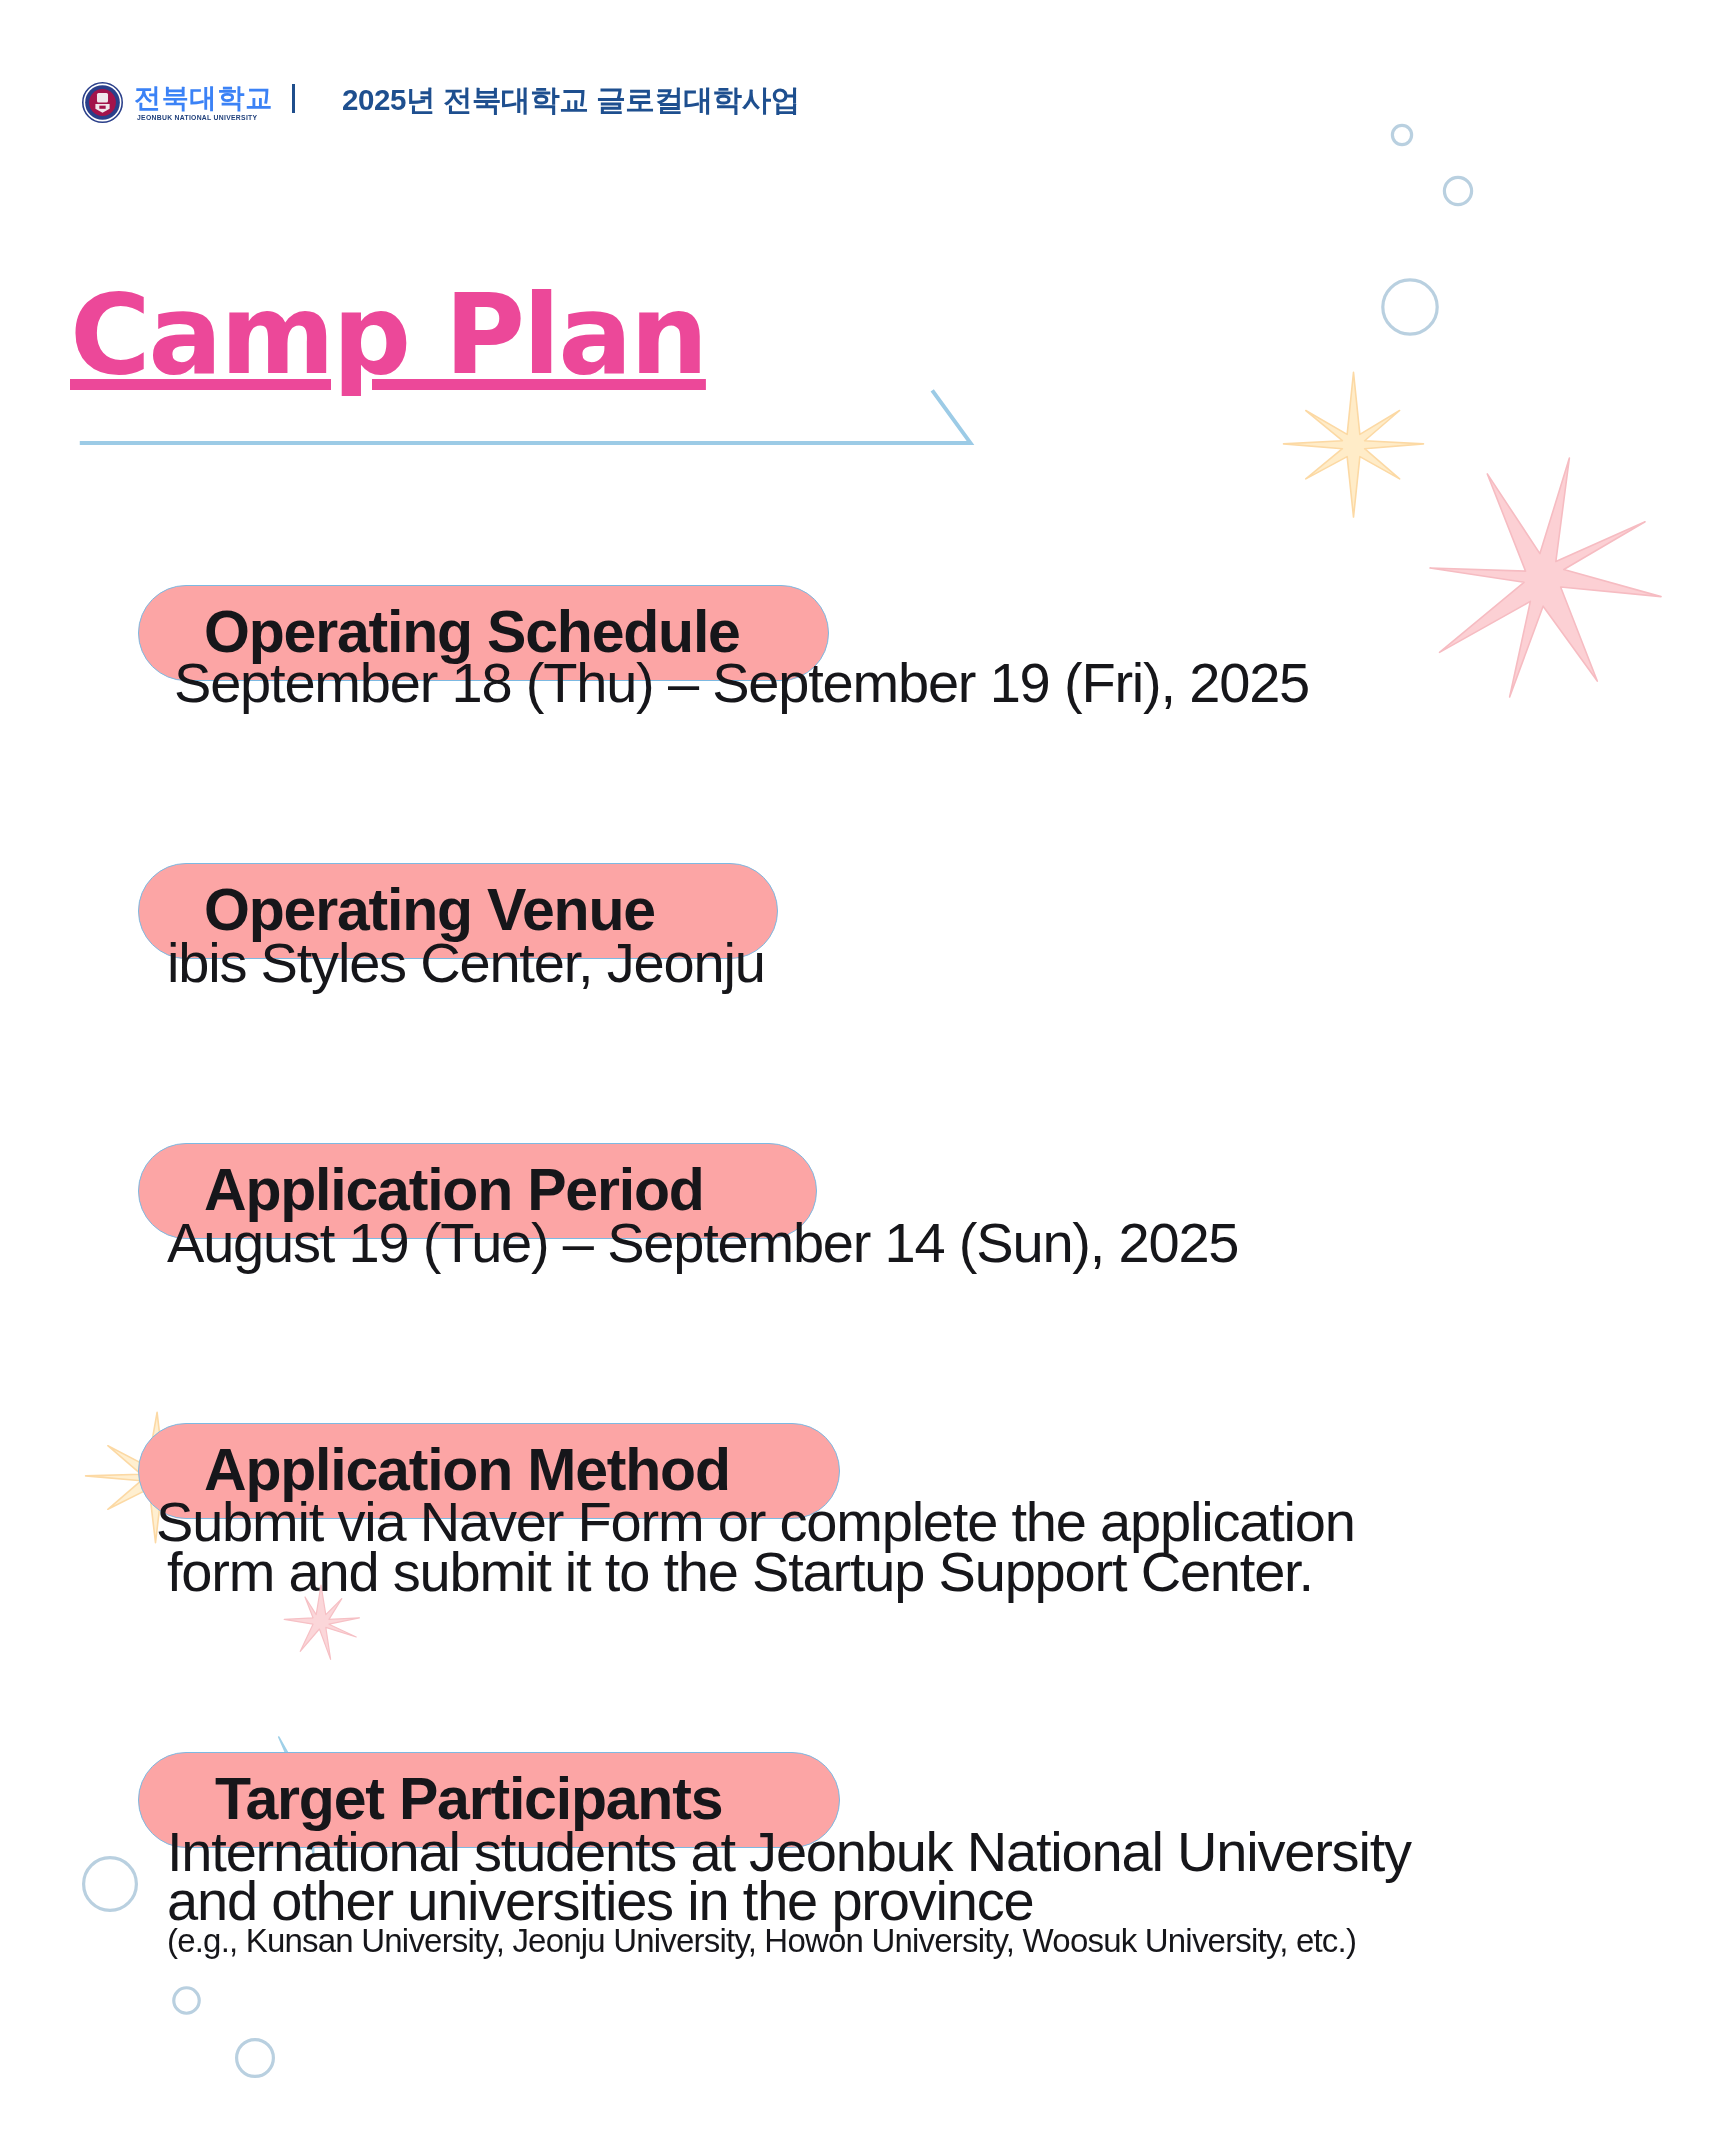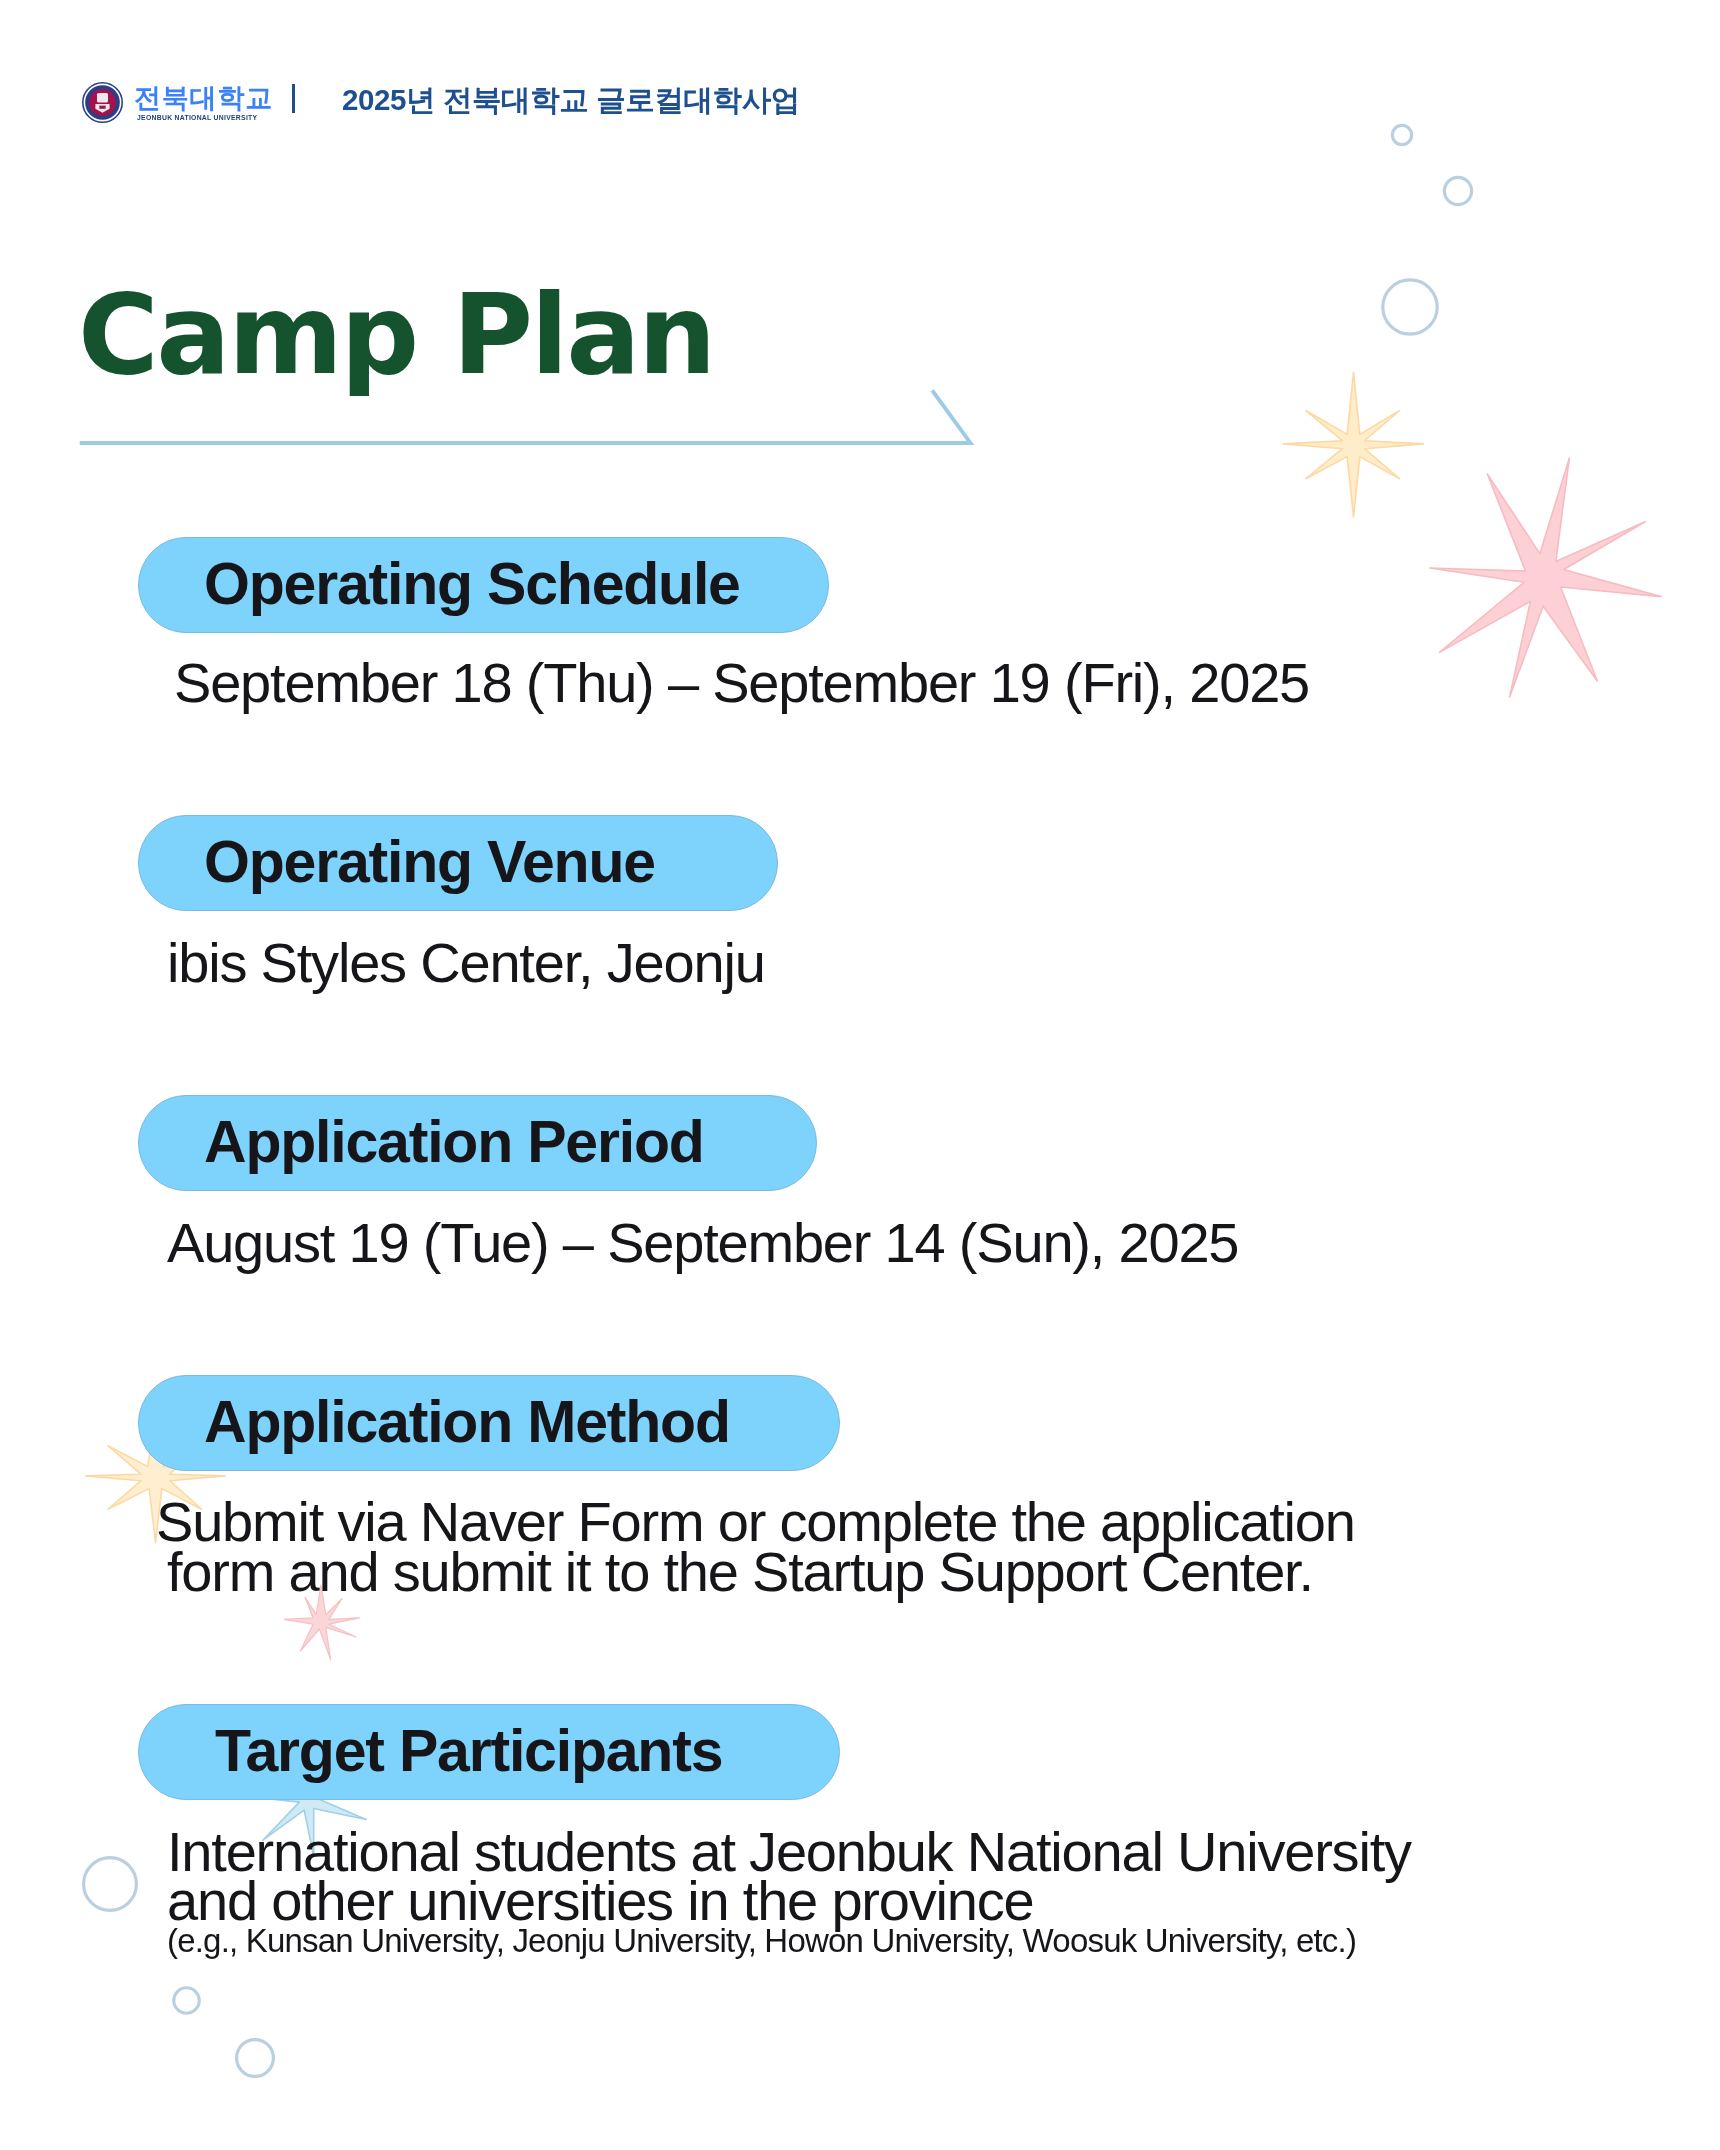--- a/index.html
+++ b/index.html
@@ -9,26 +9,26 @@
   .deco { position:absolute; pointer-events:none; }
 
   
   .logo { left:82px; top:82px; width:41px; height:41px; }
   .uni-ko { left:134px; top:80px; font-size:27px; font-weight:700; color:#3b82f6; letter-spacing:0.8px; white-space:nowrap; }
   .uni-en { left:137px; top:114px; font-size:6.8px; font-weight:700; color:#1f3f7a; letter-spacing:0.3px; white-space:nowrap; }
   .sep { left:292px; top:84px; width:3.2px; height:29px; background:#1f4e8c; }
   .header-title { left:327px; top:81px; font-size:29.5px; font-weight:700; color:#1e4f8f; white-space:nowrap; letter-spacing:-0.4px;margin-left:15px; }
 
   
-  .page-title { left:78px; top:275px; font-size:110px; font-weight:900; color:#14532d; letter-spacing:-2.4px; white-space:nowrap; line-height:1.1;
-                font-family:"DejaVu Sans", sans-serif; }
+  .page-title { left:70px; top:275px; font-size:110px; font-weight:900; color:#ec4899; letter-spacing:-2.4px; white-space:nowrap; line-height:1.1;
+                font-family:"DejaVu Sans", sans-serif;text-decoration:underline; }
   .title-line { left:0; top:0; }
 
   
-  .pill { position:absolute; left:138px; height:96px; border-radius:49px; background:#7dd3fc; border:1.6px solid #7cb9e2; box-sizing:border-box; }
+  .pill { position:absolute; left:138px; height:96px; border-radius:49px; background:#fca5a5; border:1.6px solid #7cb9e2; box-sizing:border-box;margin-top:48px; }
   .pill-label { position:absolute; left:65px; top:50%; transform:translateY(-52%); font-size:59px; font-weight:700; color:#16161a; white-space:nowrap; letter-spacing:-1.2px; }
   .body-text { position:absolute; font-size:56px; color:#16161a; white-space:nowrap; letter-spacing:-1.2px; line-height:1; }
   .body-small { position:absolute; font-size:33px; color:#16161a; white-space:nowrap; letter-spacing:-0.8px; line-height:1; }
 </style>
 </head>
 <body>
 
 <div class="abs logo">
   <svg width="41" height="41" viewBox="0 0 52 52">
     <circle cx="26" cy="26" r="25" fill="#ffffff" stroke="#2a3f8a" stroke-width="2"></circle>

